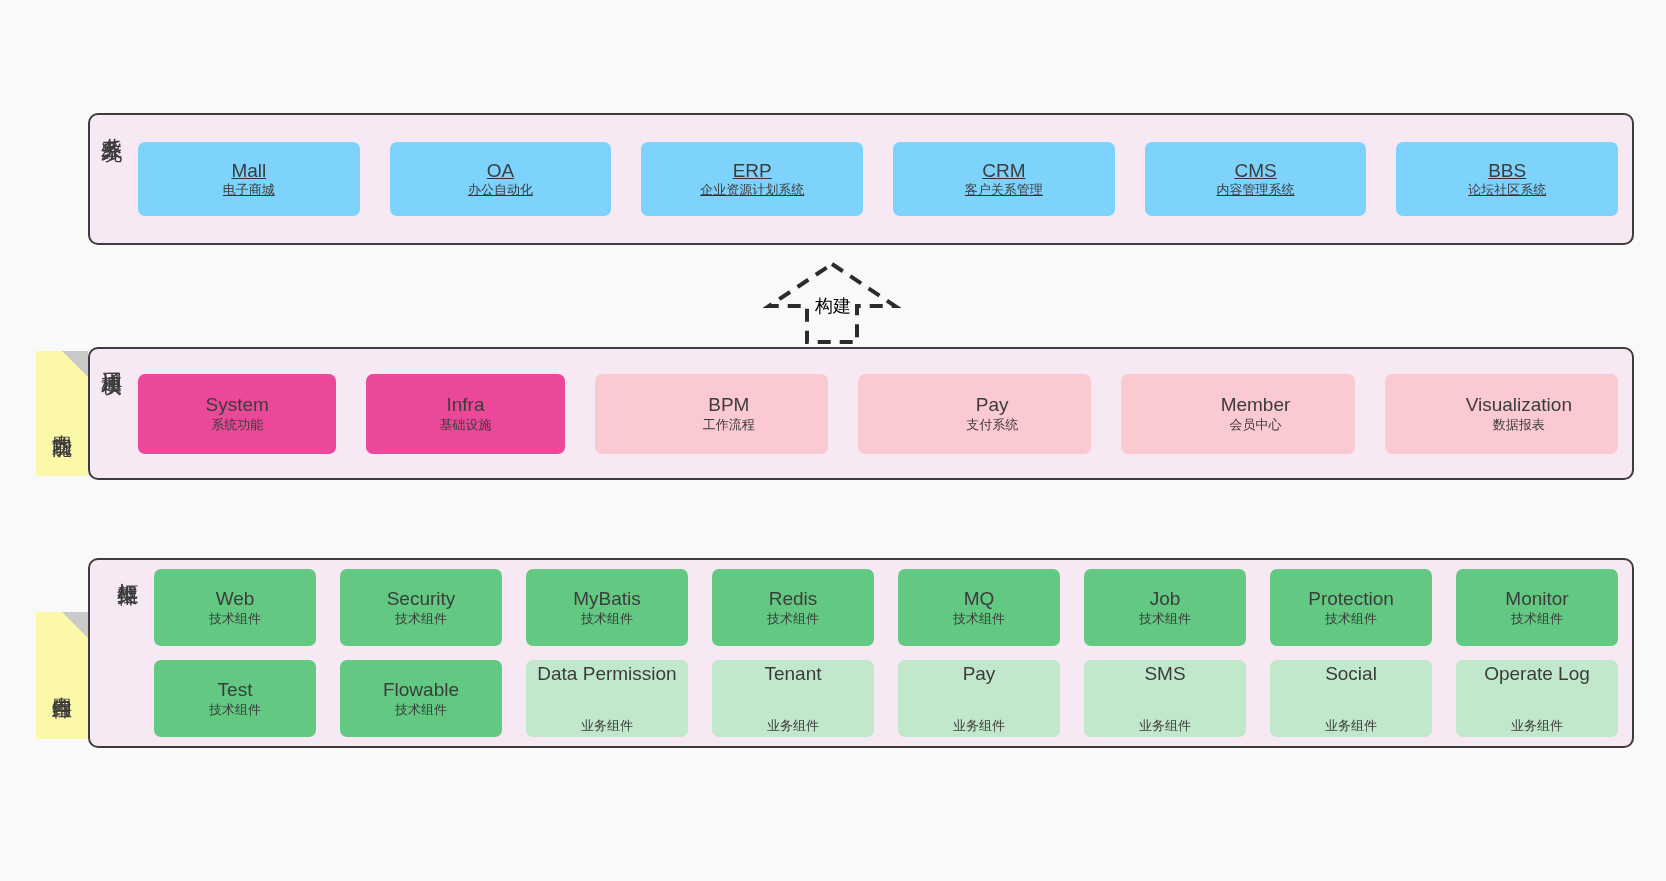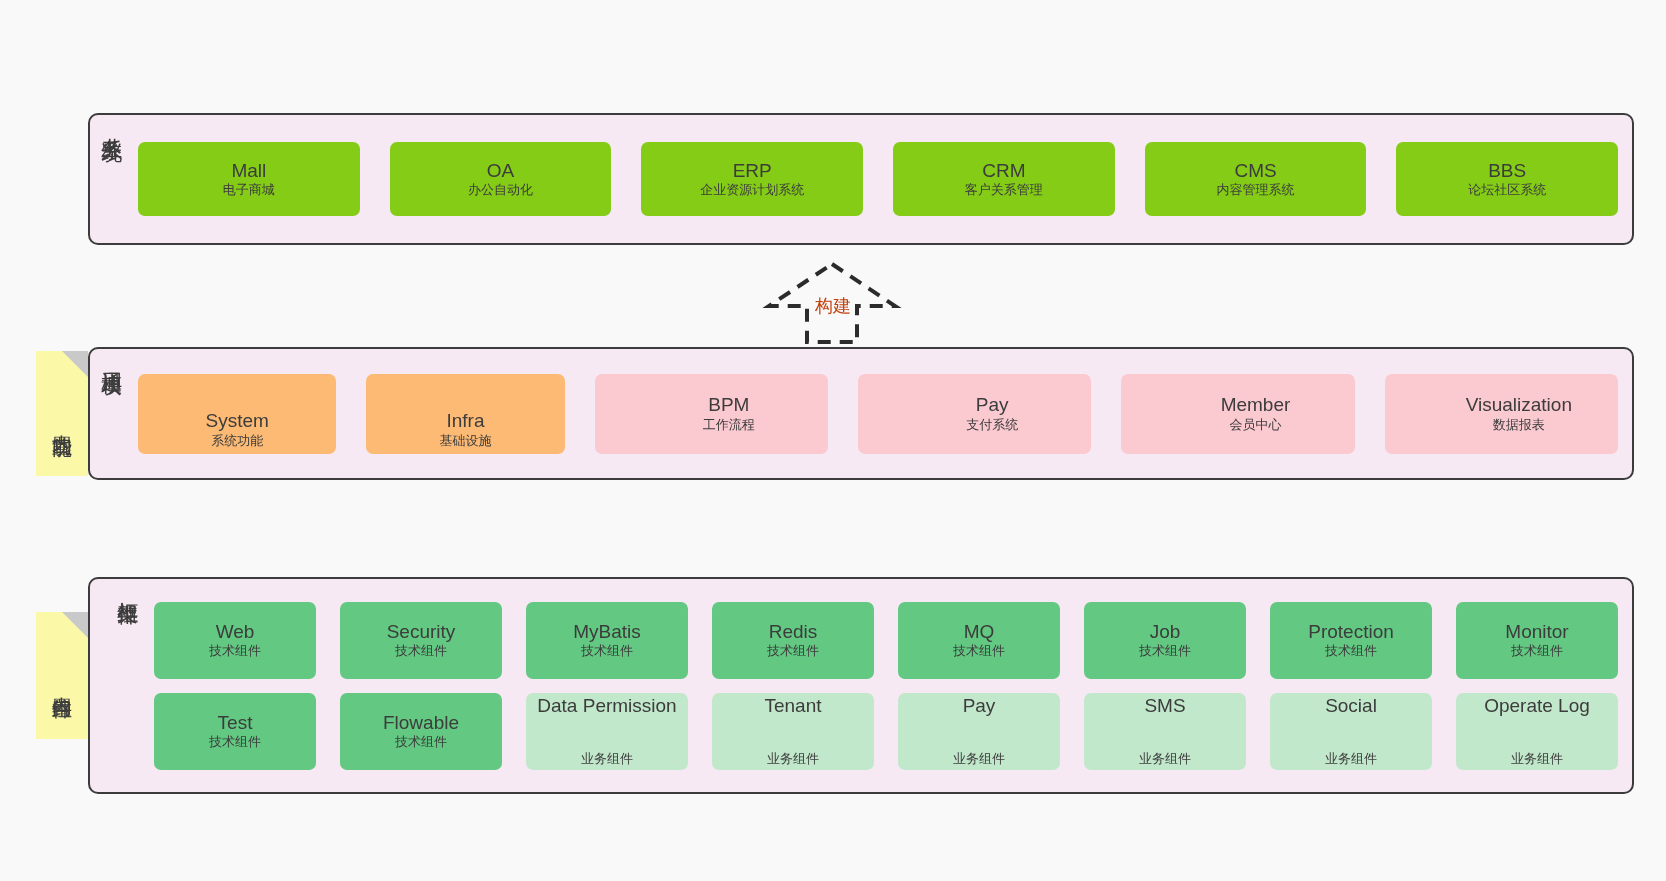--- a/index.html
+++ b/index.html
@@ -86,22 +86,22 @@
     font-size: 19px;
     line-height: 1.25;
     color: #3c3c3c;
   }
   .box .t2 {
     font-size: 13px;
     line-height: 1.3;
     color: #3c3c3c;
   }
 
-  .box.blue        { background: #84cc16; }
-  .box.red-strong  { background: #fdba74; justify-content: flex-end; }
+  .box.blue        { background: #7dd3fc; text-decoration: underline; }
+  .box.red-strong  { background: #ec4899; }
   .box.red-light   { background: #fbc9d0; padding-left: 41px; }
   .box.green-strong{ background: #62c882; }
   .box.green-light { background: #c2e8cc; gap: 33px; }
 
   
   #layer-business {
     left: 88px;
     top: 113px;
     width: 1546px;
     height: 132px;
@@ -113,23 +113,23 @@
     left: 88px;
     top: 347px;
     width: 1546px;
     height: 133px;
   }
   #layer-modules .box { height: 80px; }
 
   
   #layer-framework {
     left: 88px;
-    top: 577px;
+    top: 558px;
     width: 1546px;
-    height: 217px;
+    height: 190px;
     padding-left: 16px;
   }
   #layer-framework .row { gap: 24px; }
   #layer-framework .box { height: 77px; }
 
   
   .note {
     position: absolute;
     background: #fbf8a8;
     box-sizing: border-box;
@@ -170,21 +170,21 @@
   }
 
   
   .relation {
     position: absolute;
   }
   .relation svg { display: block; }
   .relation .rel-label {
     position: absolute;
     font-size: 18px;
-    color: #c2410c;
+    color: #000000;
     background: transparent;
     white-space: nowrap;
   }
   #relation-build {
     left: 757px;
     top: 258px;
     width: 150px;
     height: 86px;
   }
   #relation-build .rel-label { left: 58px; top: 36px; }

